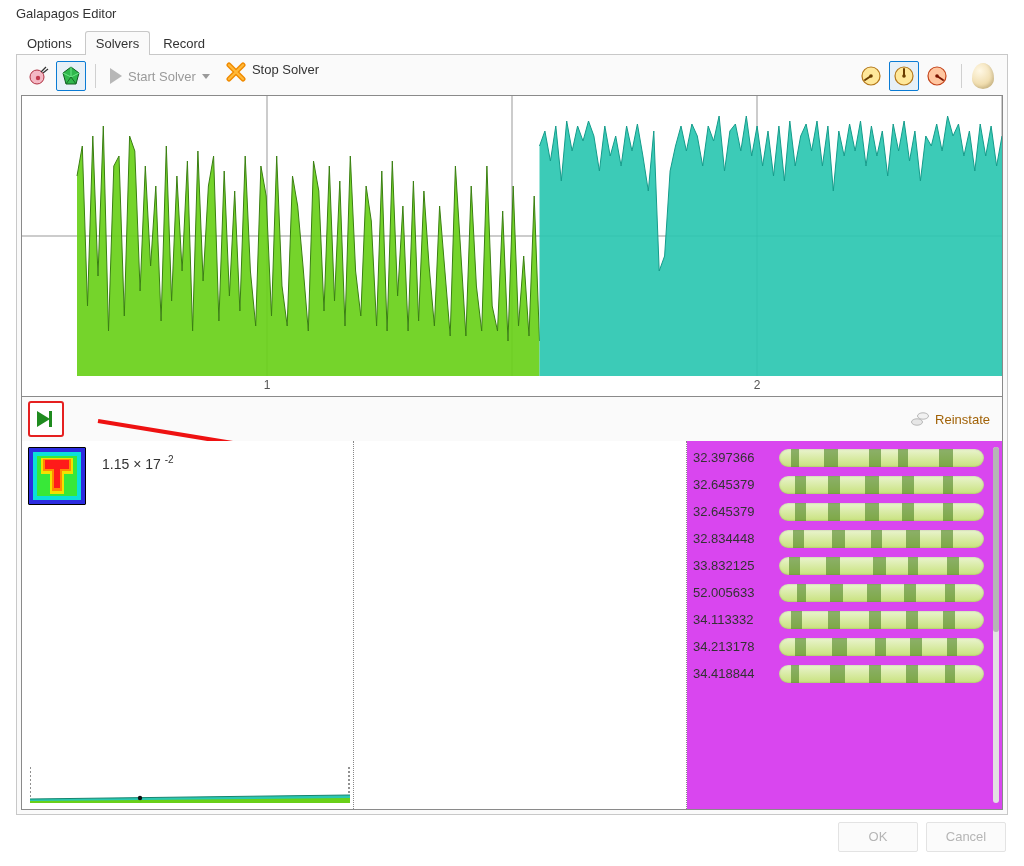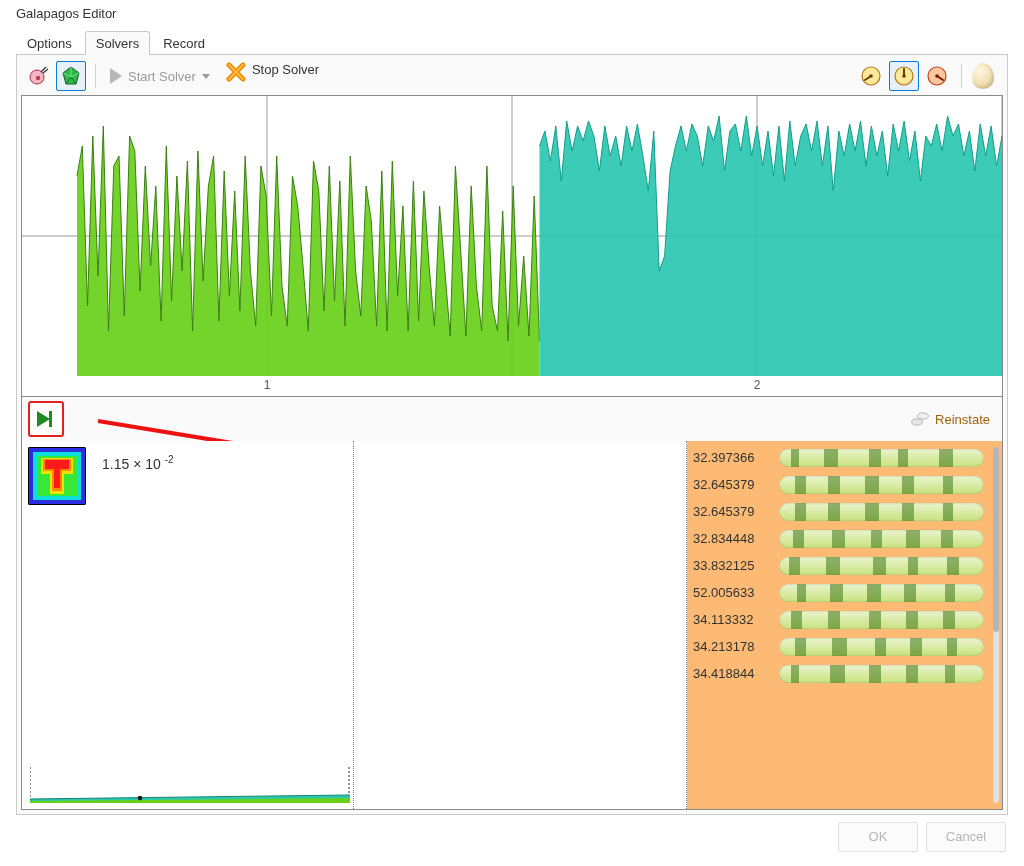--- a/index.html
+++ b/index.html
@@ -42,21 +42,21 @@
   .reinstate-btn svg{margin-right:5px}
   
   .lower{flex:1;display:flex;border-left:1px solid #8A8A8A;border-right:1px solid #8A8A8A;border-bottom:1px solid #8A8A8A;min-height:0}
   .panel-left{width:332px;border-right:1px dotted #888;padding:6px;box-sizing:border-box;position:relative;background:#fff}
   .sol-row{display:flex;align-items:flex-start}
   .sol-thumb{width:56px;height:56px;border:1px solid #000;border-radius:1px}
   .sol-val{margin-left:16px;font-size:14px;line-height:18px;padding-top:4px}
   .sol-val sup{font-size:10px}
   .convergence{position:absolute;left:8px;right:8px;bottom:6px;height:36px}
   .panel-mid{flex:0 0 332px;border-right:1px dotted #888;background:#fff}
-  .panel-right{flex:1;background:#fdba74;padding:4px 0 4px 4px;position:relative}
+  .panel-right{flex:1;background:#d946ef;padding:4px 0 4px 4px;position:relative}
   .genomes{height:100%;overflow:hidden}
   .genome-row{display:flex;align-items:center;height:25px;margin-bottom:2px}
   .genome-row .gv{width:86px;font-size:13px;color:#333;text-align:left;padding-left:2px}
   .genome-row .bar{flex:1;height:18px;border-radius:9px;margin-right:18px;background:linear-gradient(#EAF4CF,#C8E27D);position:relative;box-shadow:inset 0 0 2px rgba(0,0,0,.25)}
   .genome-row .bar .seg{position:absolute;top:0;bottom:0;background:rgba(63,120,24,.55)}
   .scrollbar-track{position:absolute;right:3px;top:6px;bottom:6px;width:6px;background:#E2E2E2;border-radius:3px}
   .scrollbar-thumb{position:absolute;left:0;top:0;width:100%;height:52%;background:#B5B5B5;border-radius:3px}
   
   .footer{position:absolute;right:18px;bottom:14px;display:flex}
   .footer .btn{min-width:78px;height:28px;line-height:28px;text-align:center;border:1px solid #E3E3E3;background:#FBFBFB;color:#B5B5B5;margin-left:8px;border-radius:2px;cursor:default}
@@ -190,21 +190,21 @@
             <rect x="4" y="4" width="48" height="48" fill="#0BE0D8"></rect>
             <rect x="8" y="8" width="40" height="40" fill="#38E838"></rect>
             <rect x="12" y="10" width="32" height="16" fill="#F2E200"></rect>
             <rect x="21" y="10" width="14" height="36" fill="#F2E200"></rect>
             <rect x="14" y="11" width="28" height="12" fill="#FF8A00"></rect>
             <rect x="23" y="11" width="10" height="32" fill="#FF8A00"></rect>
             <rect x="16" y="12" width="24" height="9" fill="#FF1A1A"></rect>
             <rect x="25" y="12" width="6" height="28" fill="#FF1A1A"></rect>
           </svg>
           <div class="sol-val">
-            <span>1.15</span><span> × 10 </span><sup>-2</sup>
+            <span>1.15</span><span> × 17 </span><sup>-2</sup>
           </div>
         </div>
         <svg class="convergence" viewBox="0 0 320 36" preserveAspectRatio="none">
           <line x1="0" y1="0" x2="0" y2="36" stroke="#222" stroke-width="1" stroke-dasharray="2,2"></line>
           <line x1="319" y1="0" x2="319" y2="36" stroke="#222" stroke-width="1" stroke-dasharray="2,2"></line>
           <path d="M0,32 L320,28 L320,36 L0,36 Z" fill="#2BC7B1"></path>
           <path d="M0,32 L320,28" stroke="#14856F" stroke-width="1"></path>
           <path d="M0,34 L320,31 L320,36 L0,36 Z" fill="#69D019"></path>
           <circle cx="110" cy="31" r="2.2" fill="#111"></circle>
         </svg>

